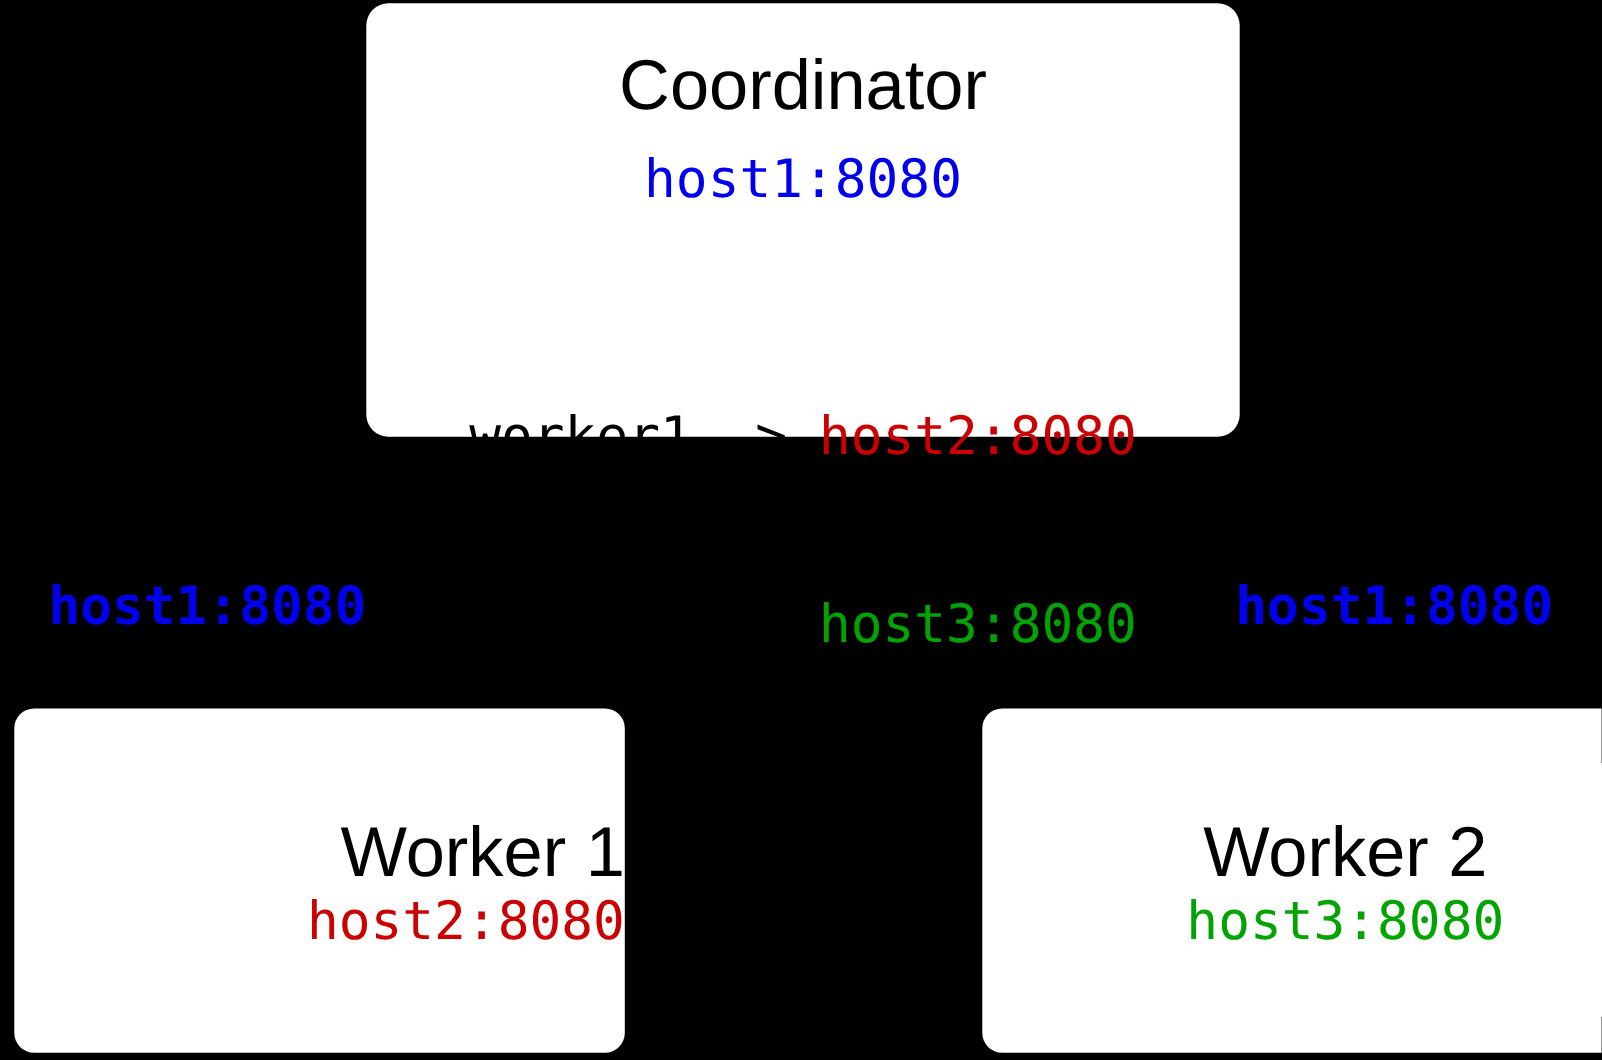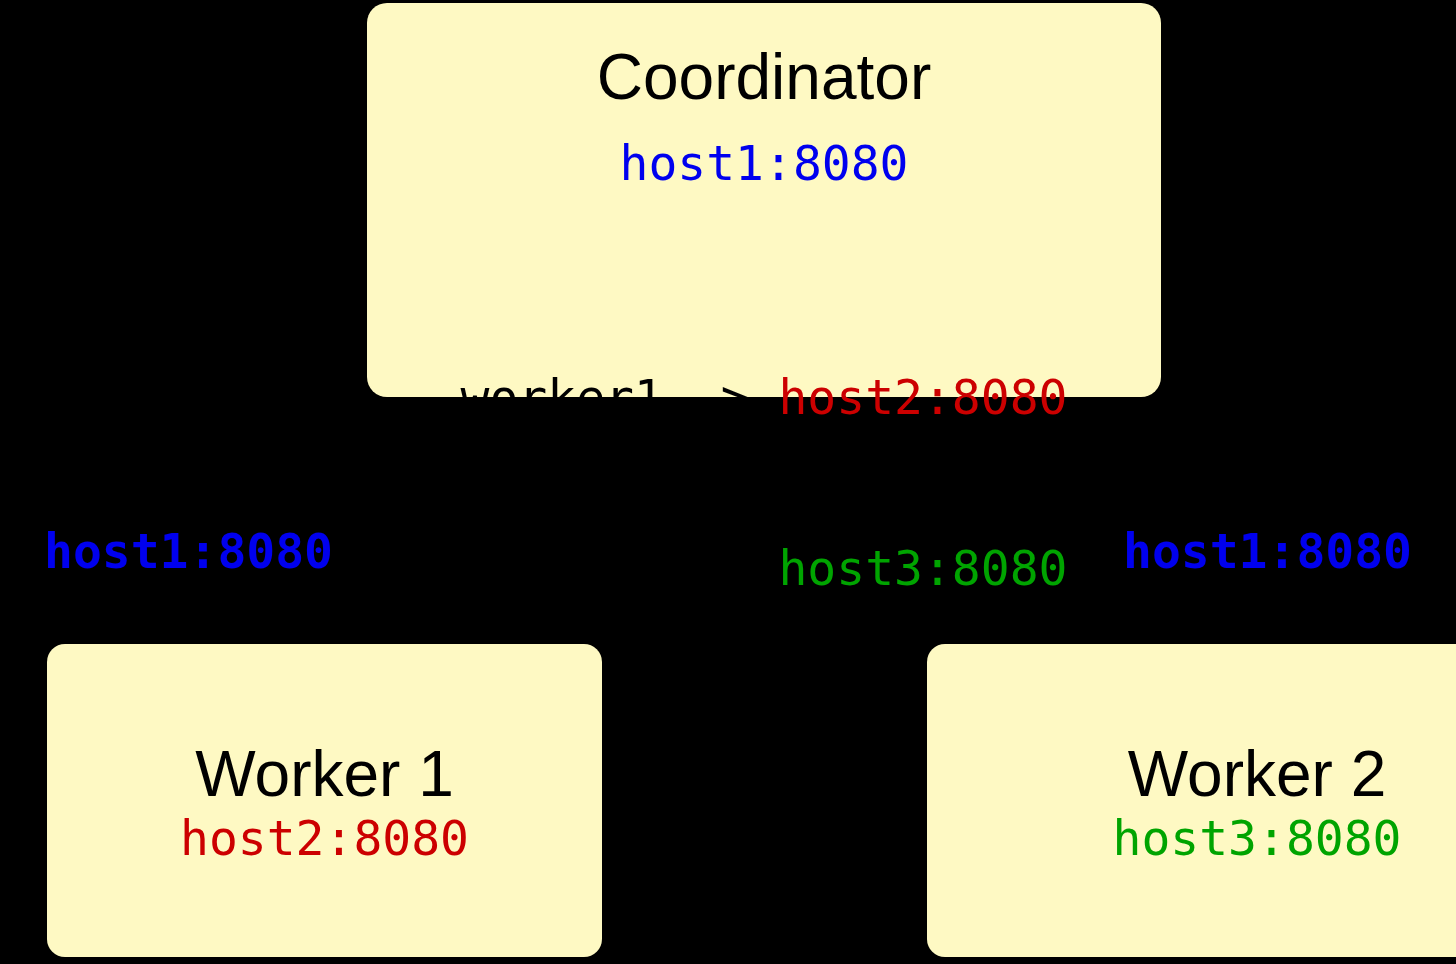--- a/index.html
+++ b/index.html
@@ -12,38 +12,38 @@
   }
   .canvas {
     position: relative;
     width: 1456px;
     height: 964px;
     background: #000000;
     font-family: "Liberation Sans", sans-serif;
   }
   .node {
     position: absolute;
-    background: #fef9c3;
+    background: #ffffff;
     border-radius: 20px;
     box-sizing: border-box;
     text-align: center;
-    margin-left: 34px;
   }
   .node-coordinator {
     left: 333px;
     top: 3px;
     width: 794px;
     height: 394px;
   }
   .node-worker1 {
     left: 13px;
     top: 644px;
     width: 555px;
     height: 313px;
     border-radius: 18px;
+    text-align: right;
   }
   .node-worker2 {
     left: 893px;
     top: 644px;
     width: 660px;
     height: 313px;
     border-radius: 18px;
   }
   .node-title {
     font-size: 64px;

